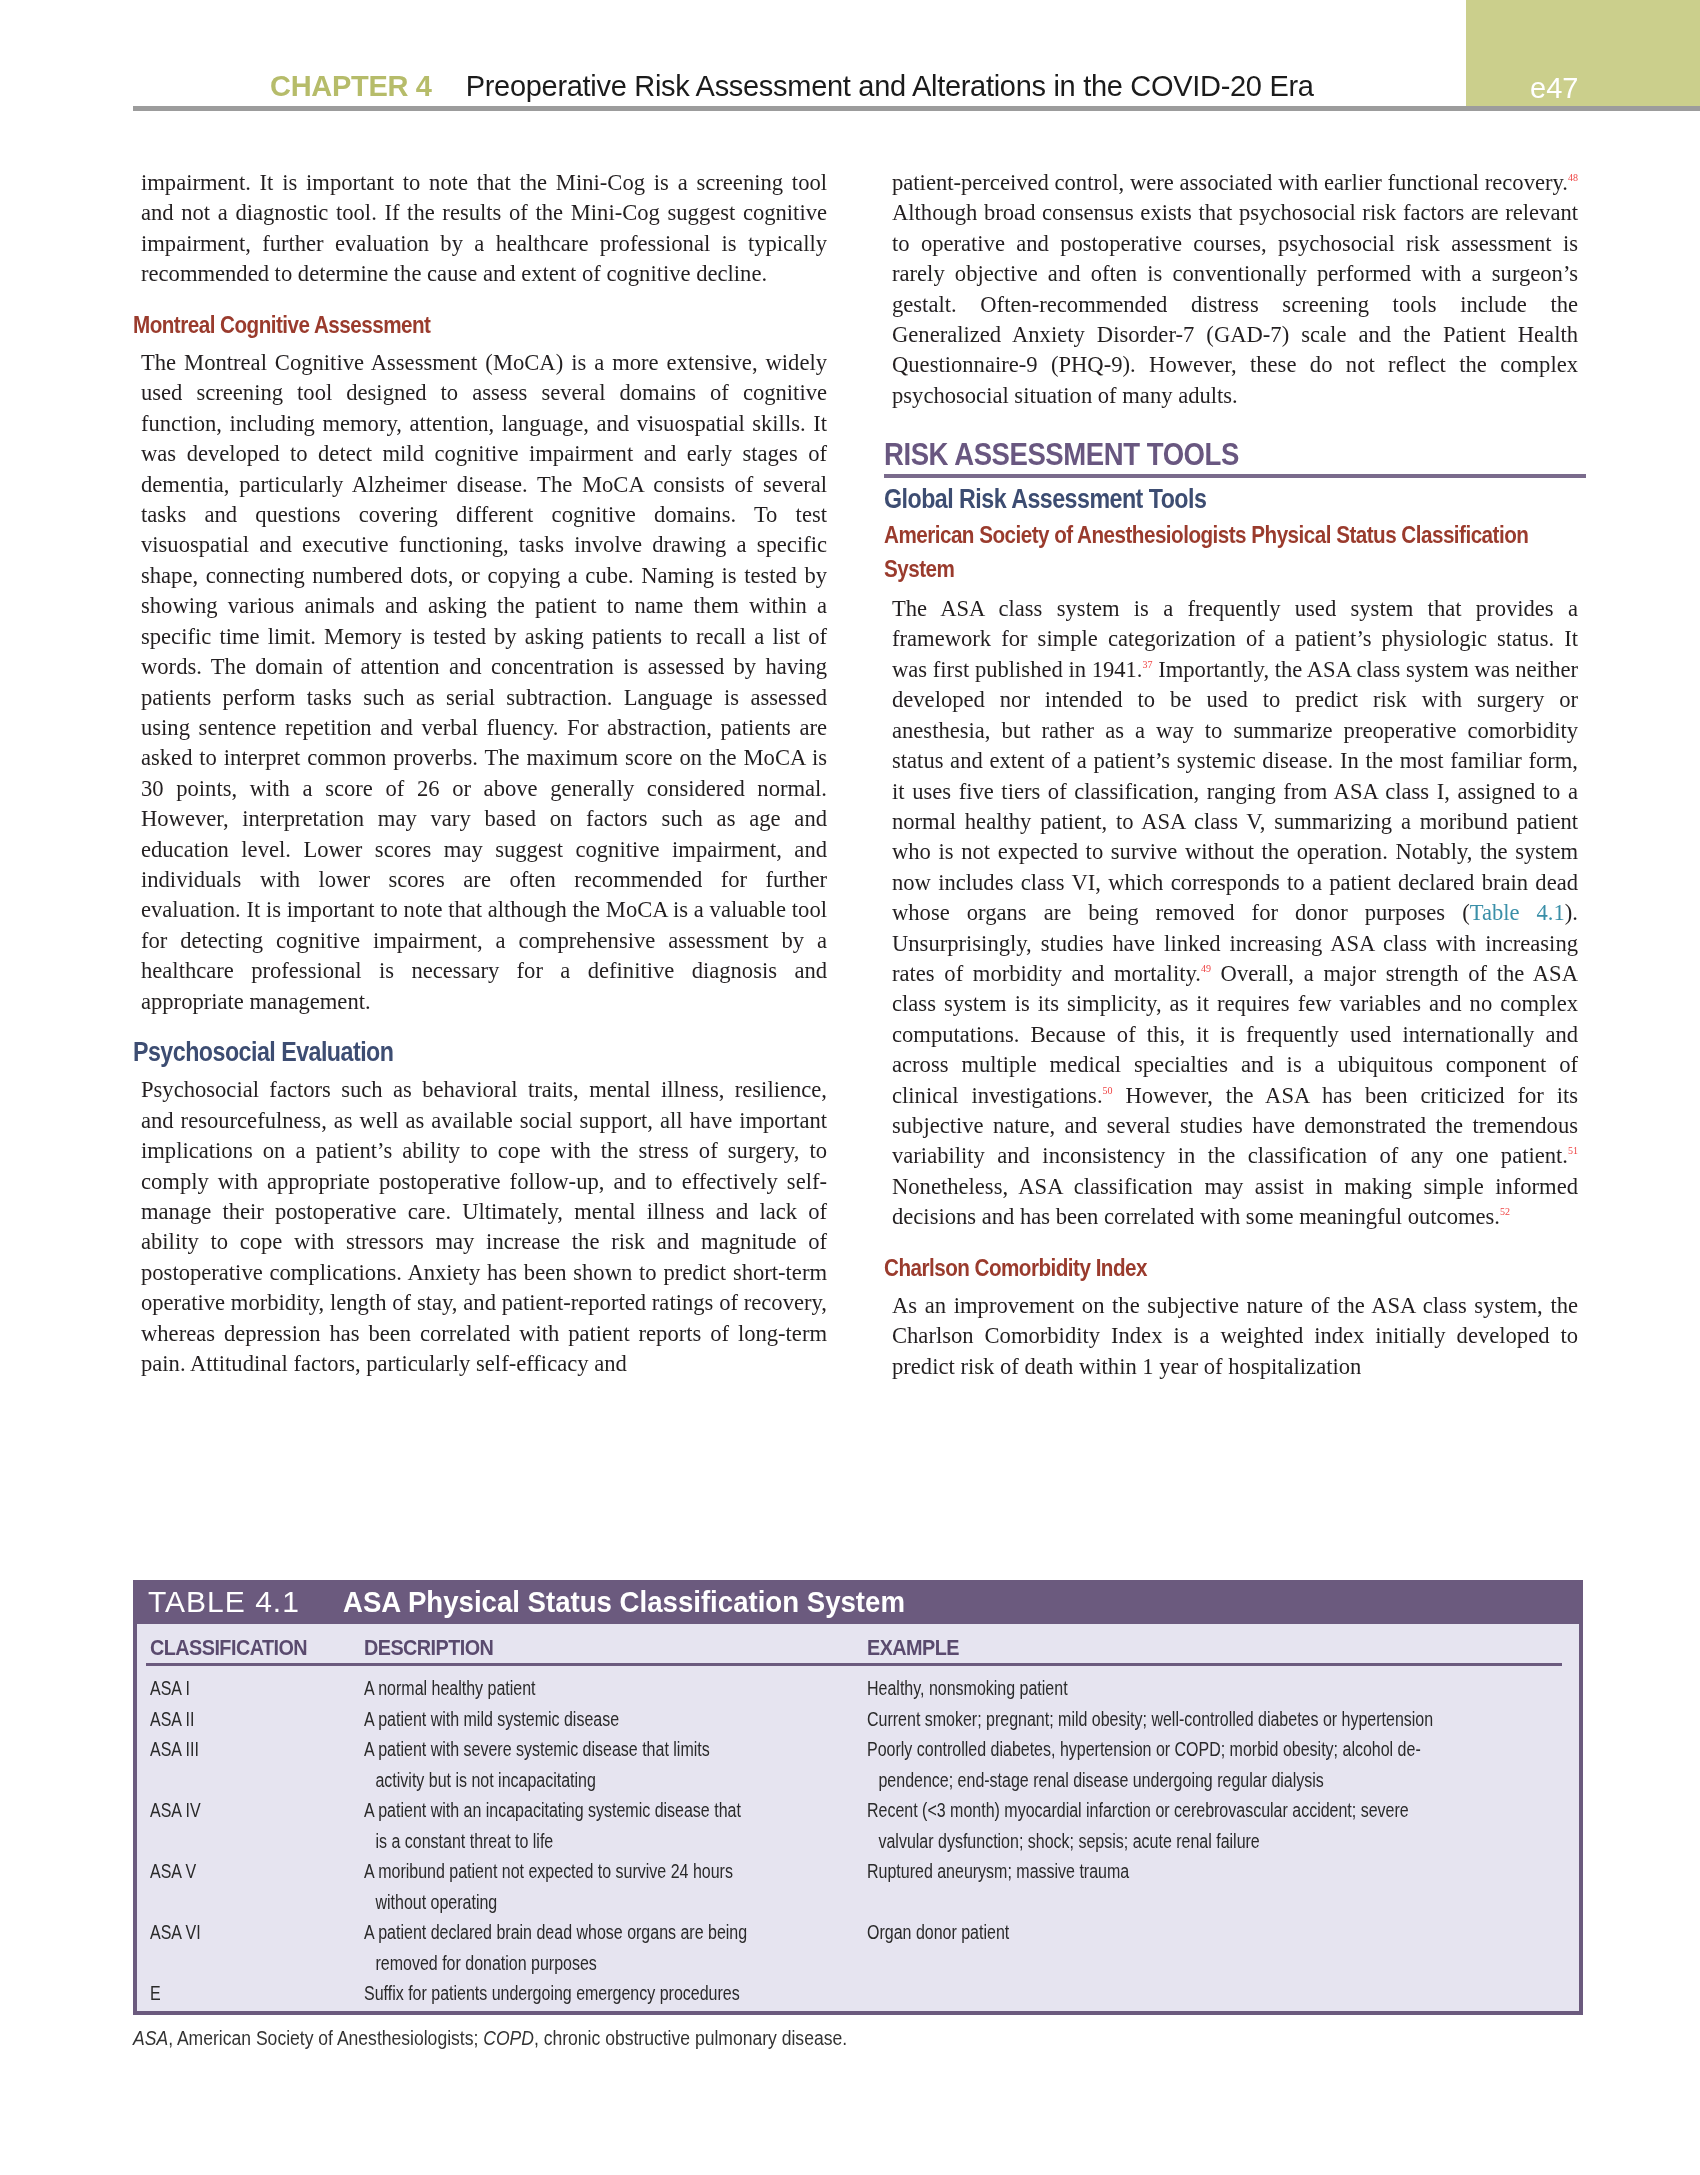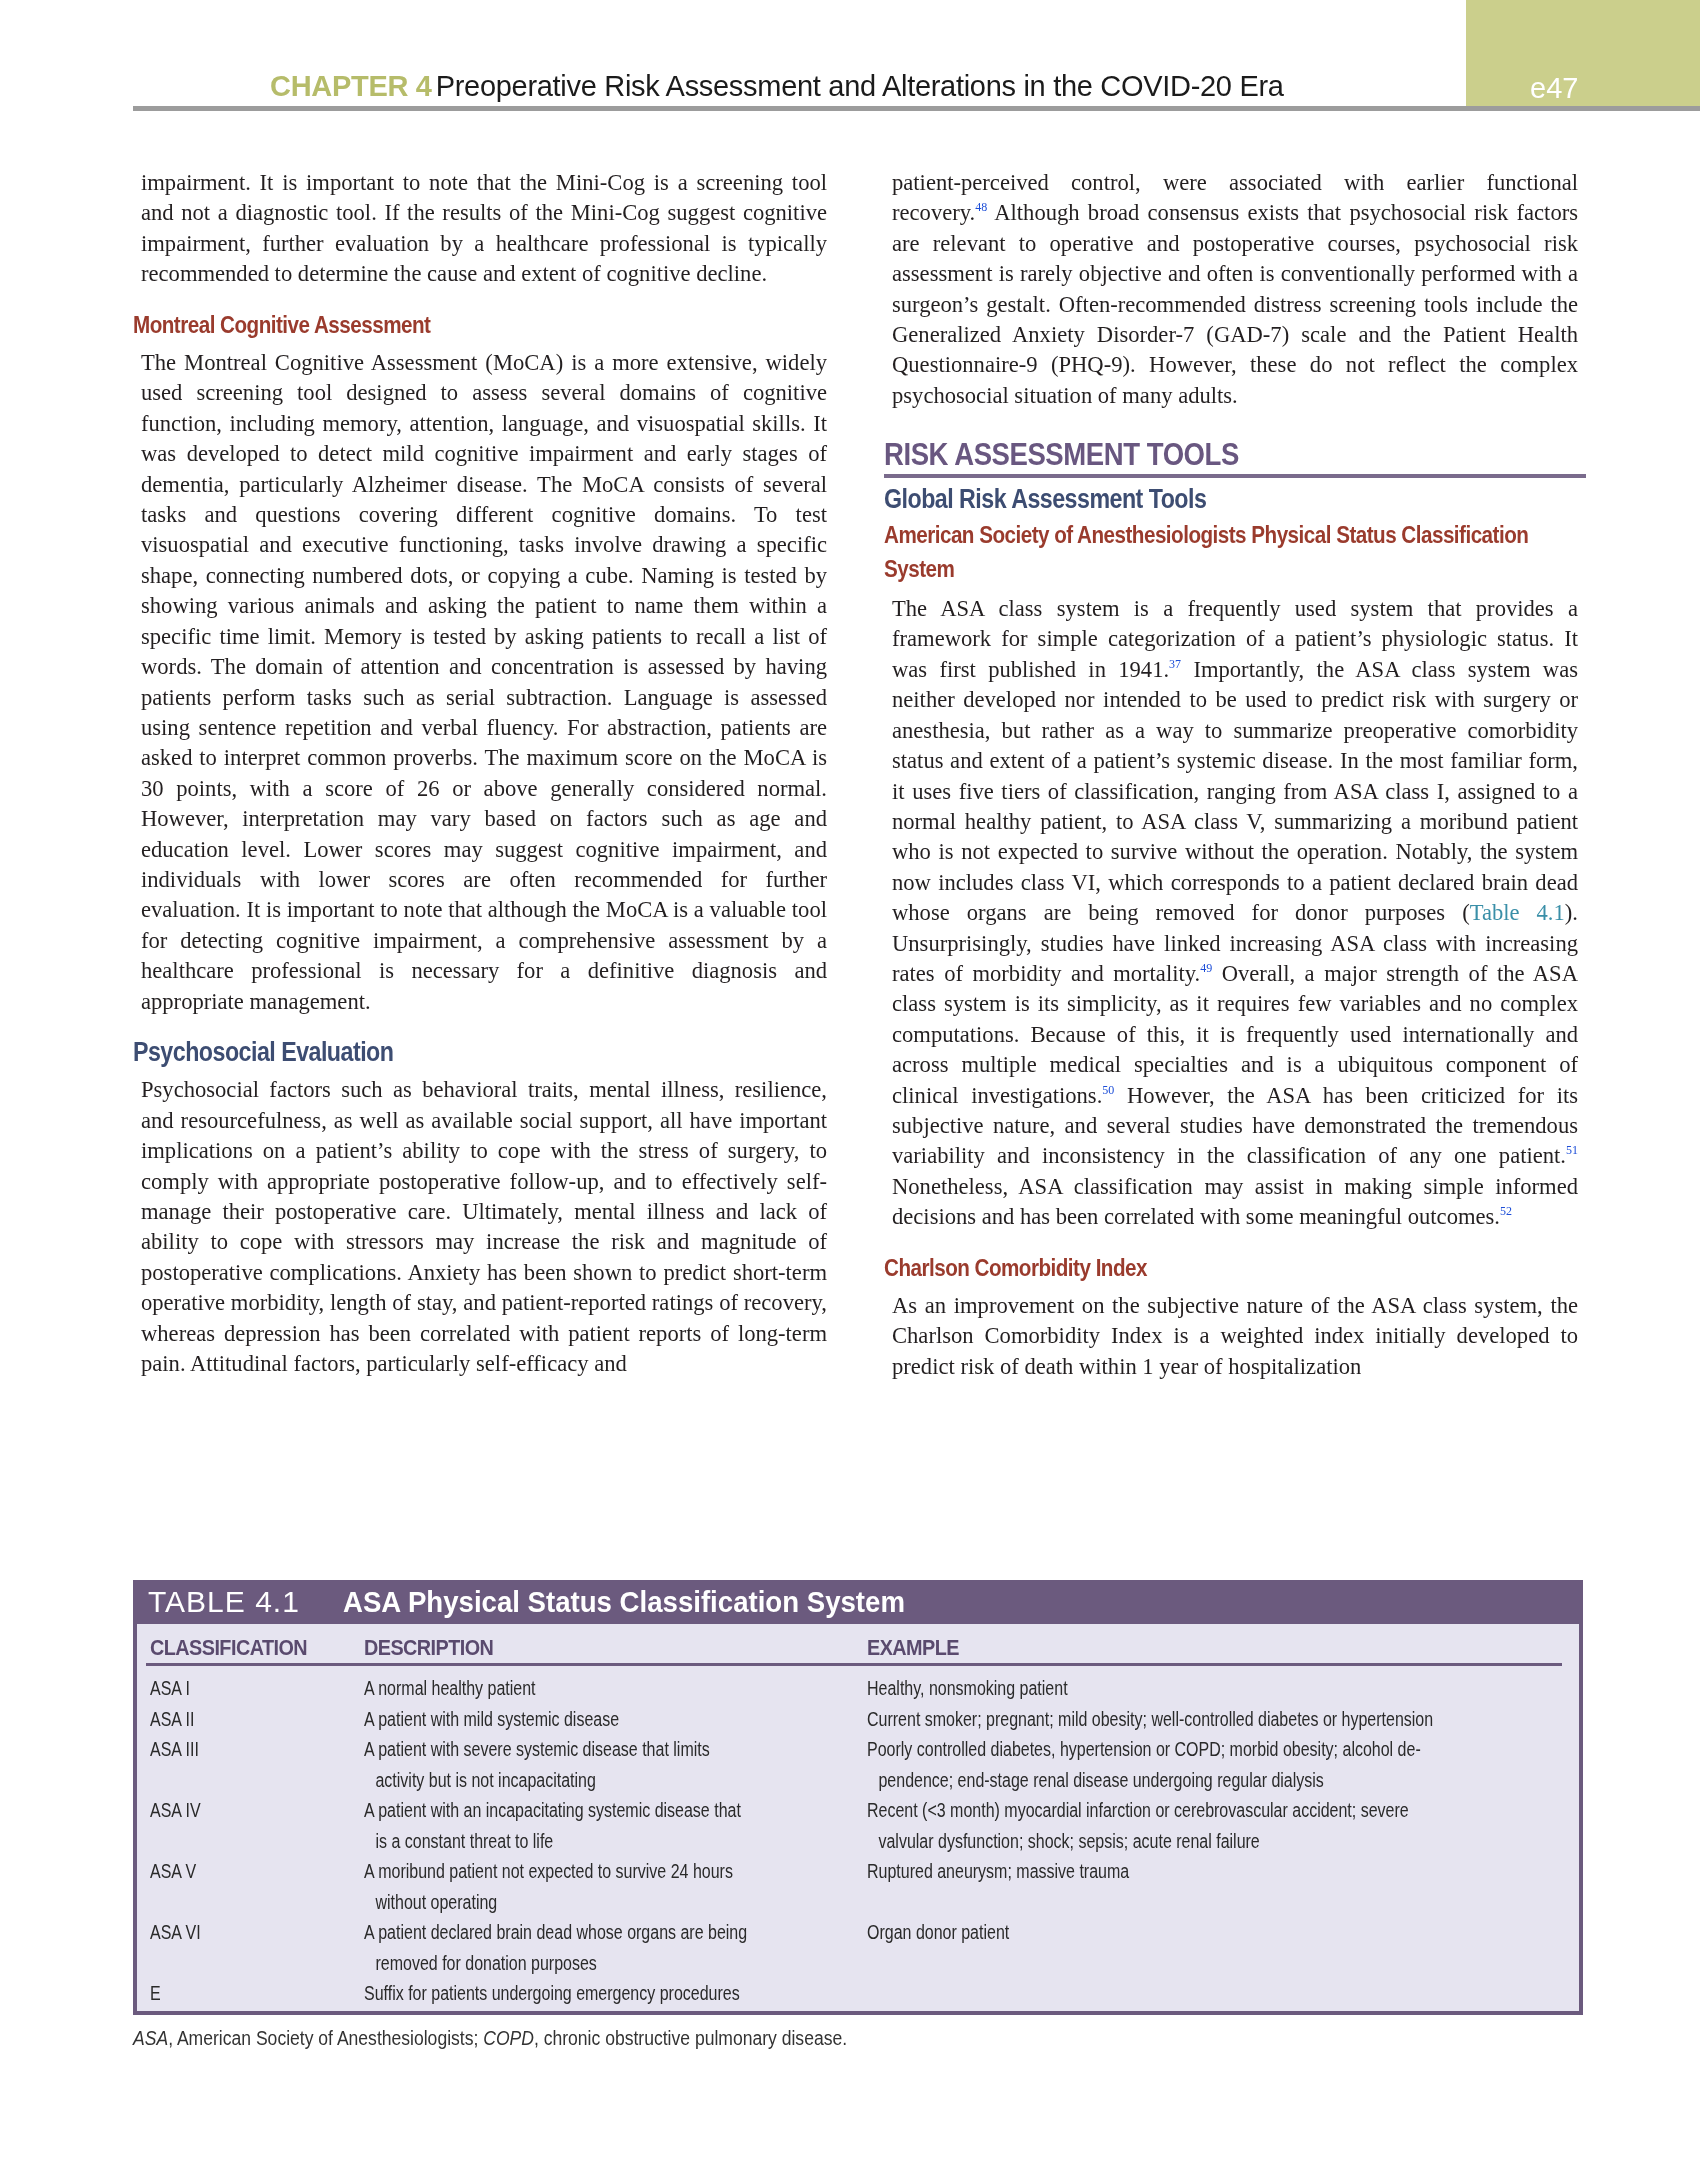--- a/index.html
+++ b/index.html
@@ -2,29 +2,29 @@
 <html><head>
 <meta charset="utf-8">
 <style>
   html, body { margin: 0; padding: 0; background: #ffffff; }
   body { width: 1700px; height: 2175px; position: relative; overflow: hidden; }
 
   
   .page-tab { position: absolute; left: 1466px; top: 0; width: 234px; height: 108px; background: #cbcf8c; }
   .page-num { position: absolute; left: 1530px; top: 72px; font-family: "Liberation Sans", sans-serif; font-weight: normal; font-size: 29px; color: #ffffff; }
   .running-head { position: absolute; left: 270px; top: 70px; font-family: "Liberation Sans", sans-serif; font-size: 29px; color: #1b1b1b; white-space: nowrap; letter-spacing: -0.3px; }
-  .running-head .chap { color: #b6bc6a; font-weight: bold; margin-right: 4px; }
+  .running-head .chap { color: #b6bc6a; font-weight: bold; margin-right: 34px; }
   .head-rule { position: absolute; left: 133px; top: 106px; width: 1567px; height: 5px; background: #9c9c9c; }
 
   
   .col { position: absolute; top: 160px; width: 702px; font-family: "Liberation Serif", serif; font-size: 22.6px; line-height: 30.4px; color: #231f20; }
   .col.left { left: 133px; }
   .col.right { left: 884px; }
   .col p { margin: 8px; text-align: justify; hyphens: auto; }
-  sup.ref { color: #1d4ed8; font-size: 12px; line-height: 0; vertical-align: 9px; }
+  sup.ref { color: #ef4444; font-size: 10px; line-height: 0; vertical-align: 9px; }
   .xref { color: #3a8fa8; }
 
   .h-red { font-family: "Liberation Sans", sans-serif; font-weight: bold; font-size: 24px; color: #9a3b2d; letter-spacing: -0.6px; transform: scaleX(0.86); transform-origin: left; white-space: nowrap; }
   .h-blue { font-family: "Liberation Sans", sans-serif; font-weight: bold; font-size: 27px; color: #3d4d72; letter-spacing: -0.6px; transform: scaleX(0.86); transform-origin: left; white-space: nowrap; }
   .h-purple { font-family: "Liberation Sans", sans-serif; font-weight: bold; font-size: 32px; color: #695780; letter-spacing: -0.5px; transform: scaleX(0.86); transform-origin: left; white-space: nowrap; }
   .h-rule { height: 4px; background: #7a6b8c; margin: 4px 0 6px 0; }
 
   
   .tbl { position: absolute; left: 133px; top: 1580px; width: 1450px; height: 435px; background: #e6e4f0; border: 4px solid #6b5a7e; border-top: none; box-sizing: border-box; }
   .tbl-head { position: absolute; left: 133px; top: 1580px; width: 1450px; height: 44px; background: #6b5a7e; color: #ffffff; font-family: "Liberation Sans", sans-serif; white-space: nowrap; }

